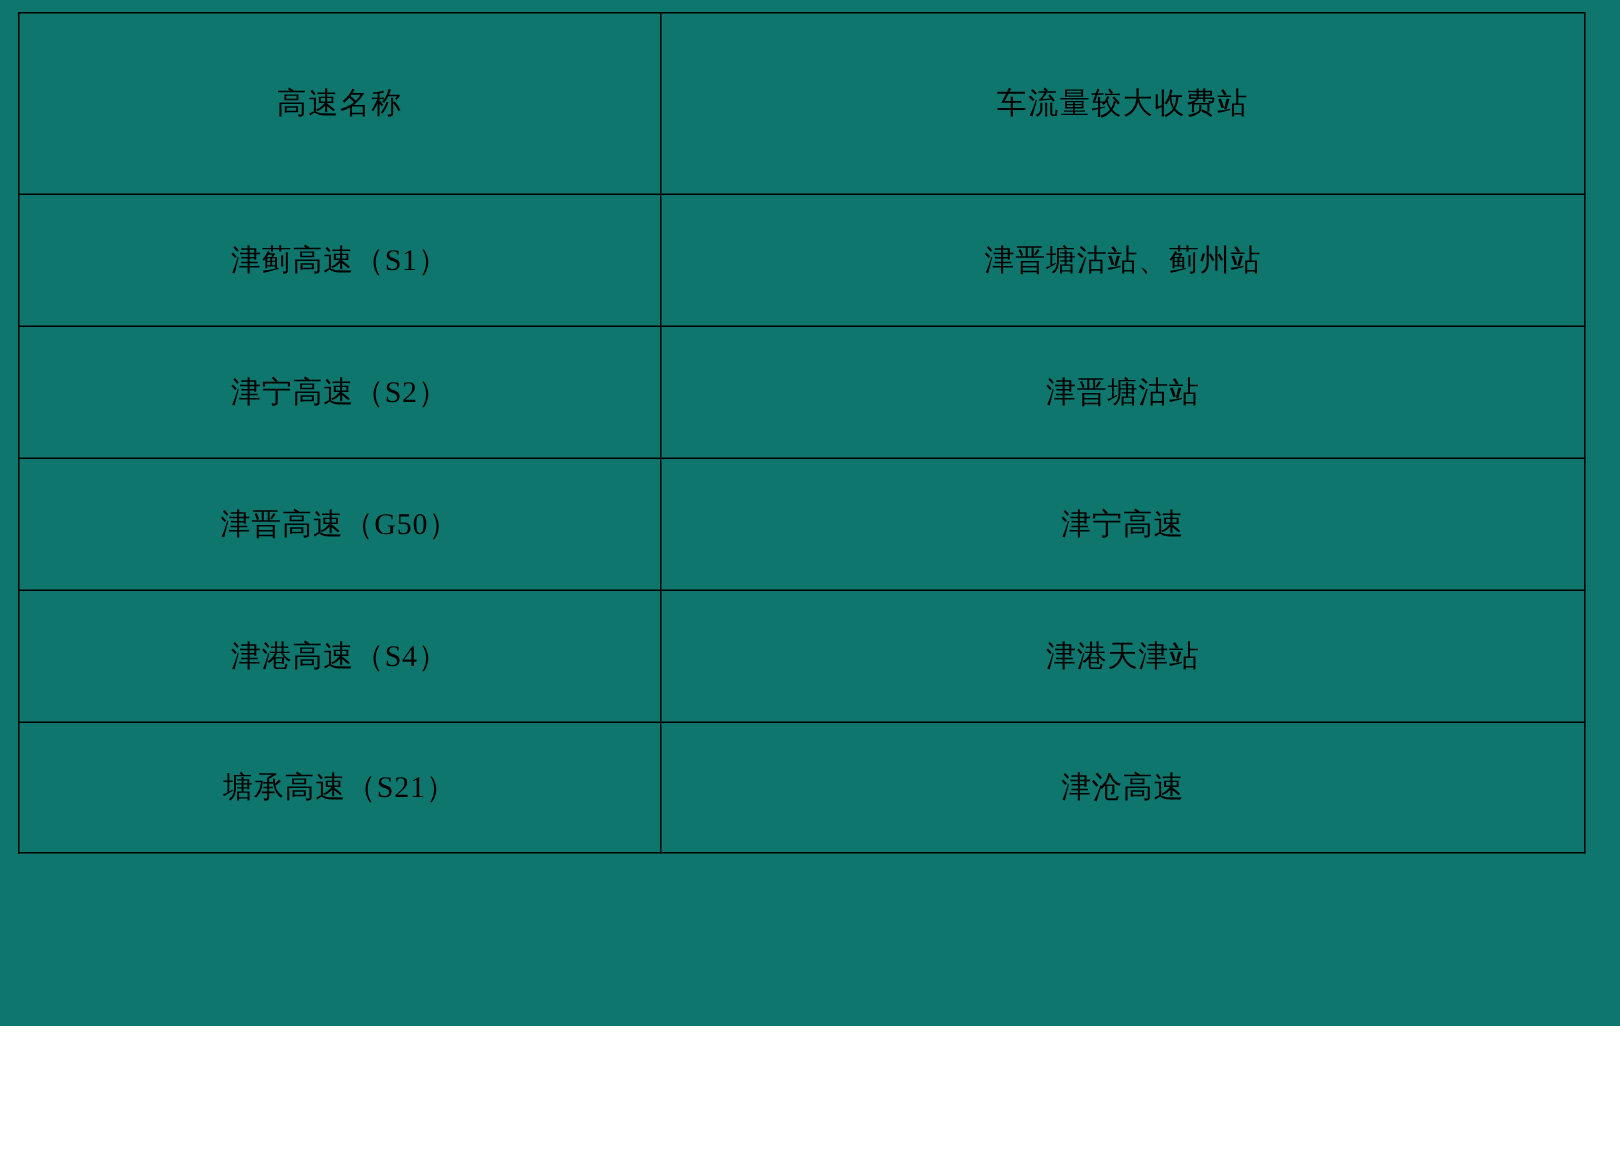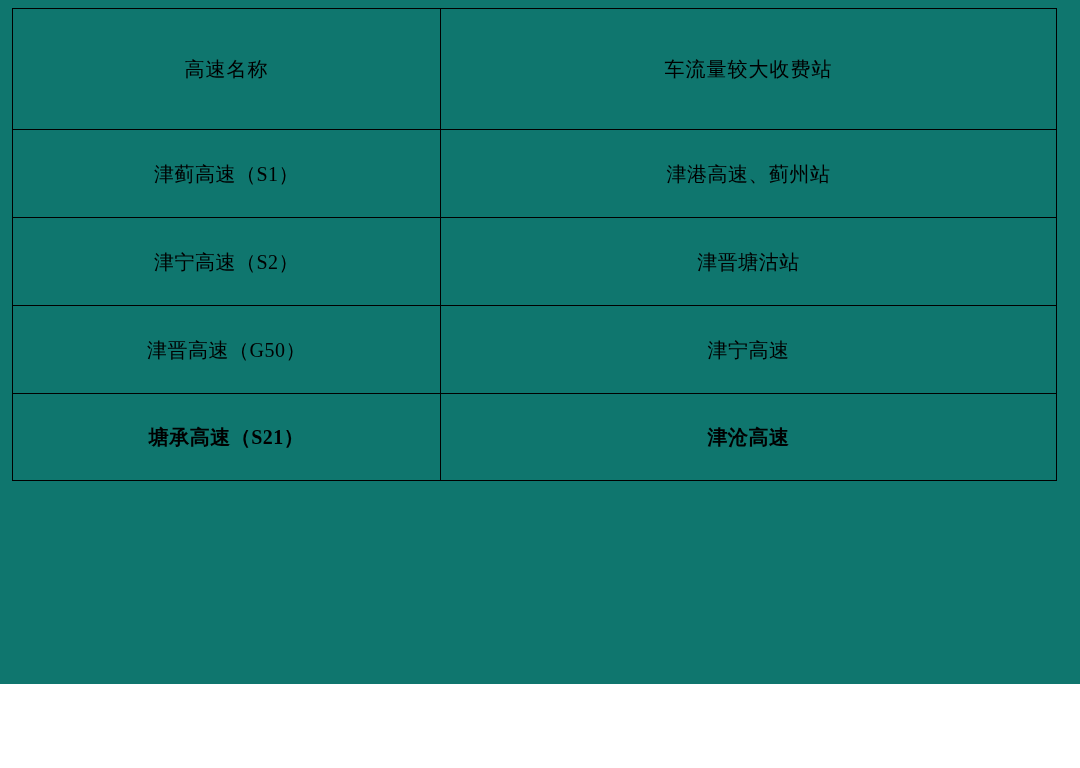--- a/index.html
+++ b/index.html
@@ -50,21 +50,20 @@
     font-weight: bold;
     font-size: 20px;
     letter-spacing: 1px;
   }
   tbody td {
     height: 87px;
     letter-spacing: 0.5px;
   }
   tbody tr:last-child td {
     height: 86px;
-    font-weight: bold;
   }
 </style>
 </head>
 <body>
 
 <div class="page">
   <div class="table-wrap">
     <table class="data-table">
       <colgroup>
         <col class="col-name">
@@ -72,29 +71,33 @@
       </colgroup>
       <thead>
         <tr>
           <th>高速名称</th>
           <th>车流量较大收费站</th>
         </tr>
       </thead>
       <tbody>
         <tr>
           <td>津蓟高速（S1）</td>
-          <td>津港高速、蓟州站</td>
+          <td>津晋塘沽站、蓟州站</td>
         </tr>
         <tr>
           <td>津宁高速（S2）</td>
           <td>津晋塘沽站</td>
         </tr>
         <tr>
           <td>津晋高速（G50）</td>
           <td>津宁高速</td>
+        </tr>
+        <tr>
+          <td>津港高速（S4）</td>
+          <td>津港天津站</td>
         </tr>
         <tr>
           <td>塘承高速（S21）</td>
           <td>津沧高速</td>
         </tr>
       </tbody>
     </table>
   </div>
 </div>
 

